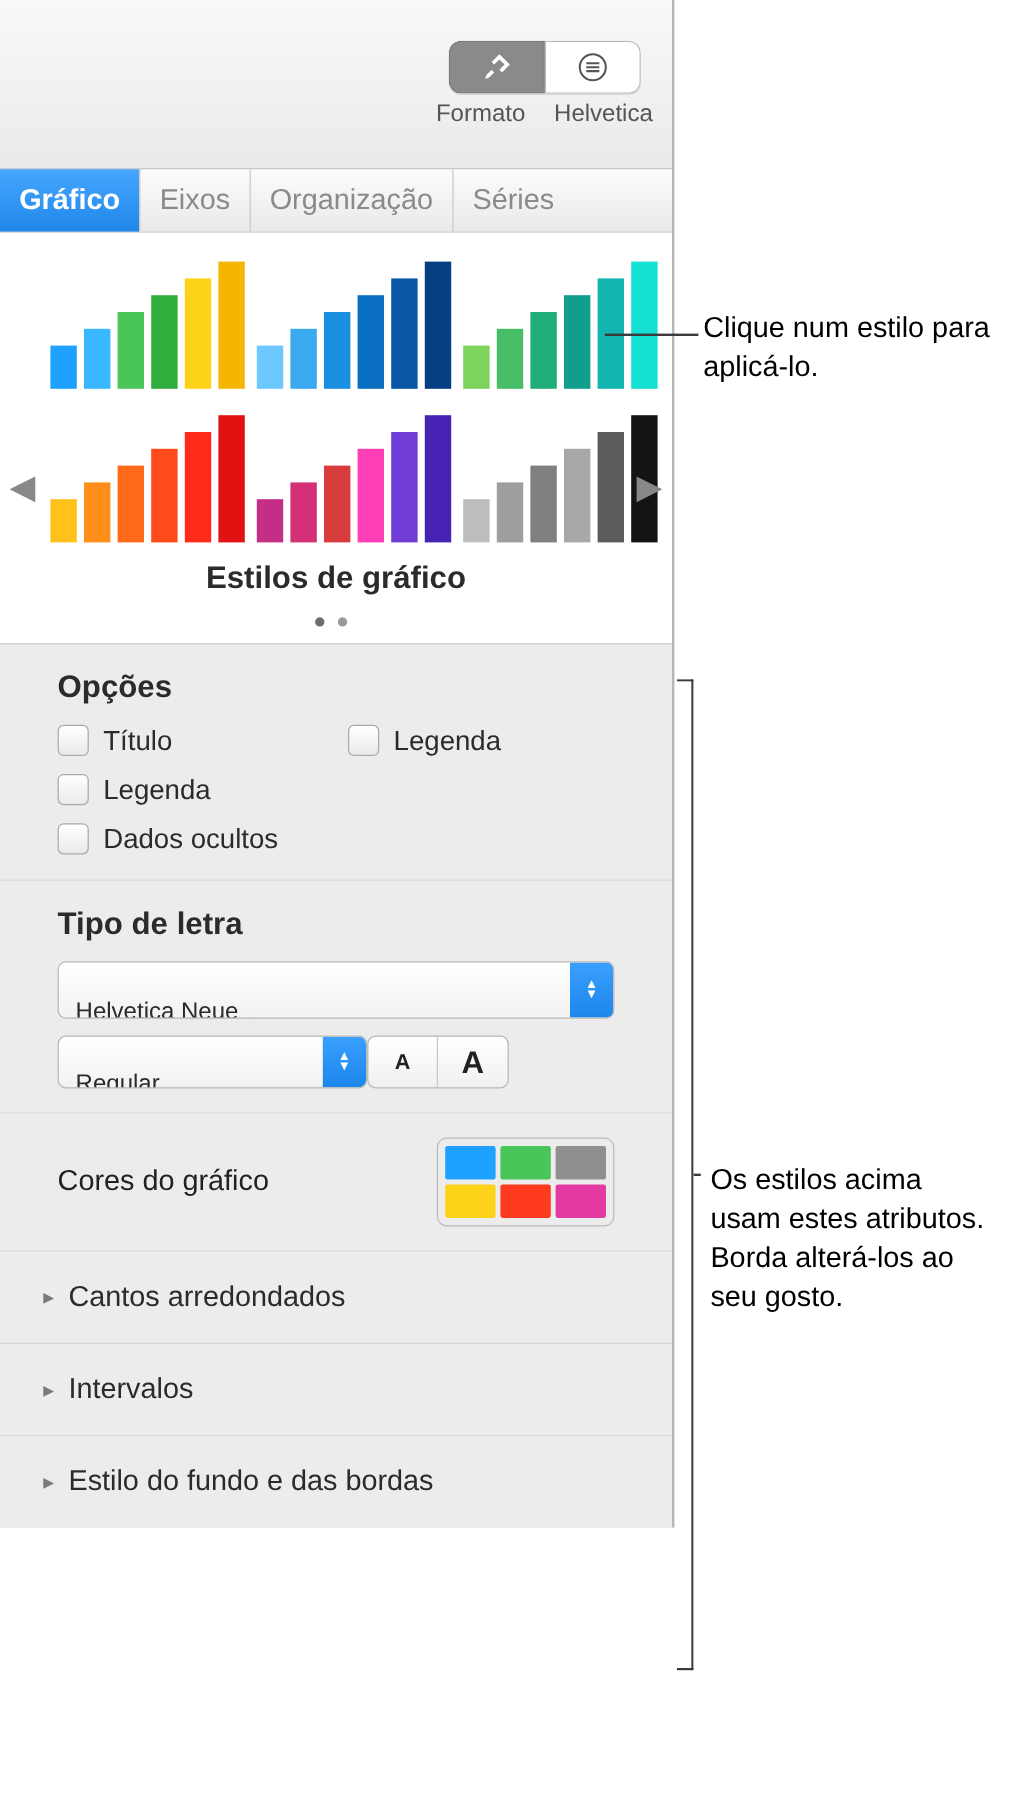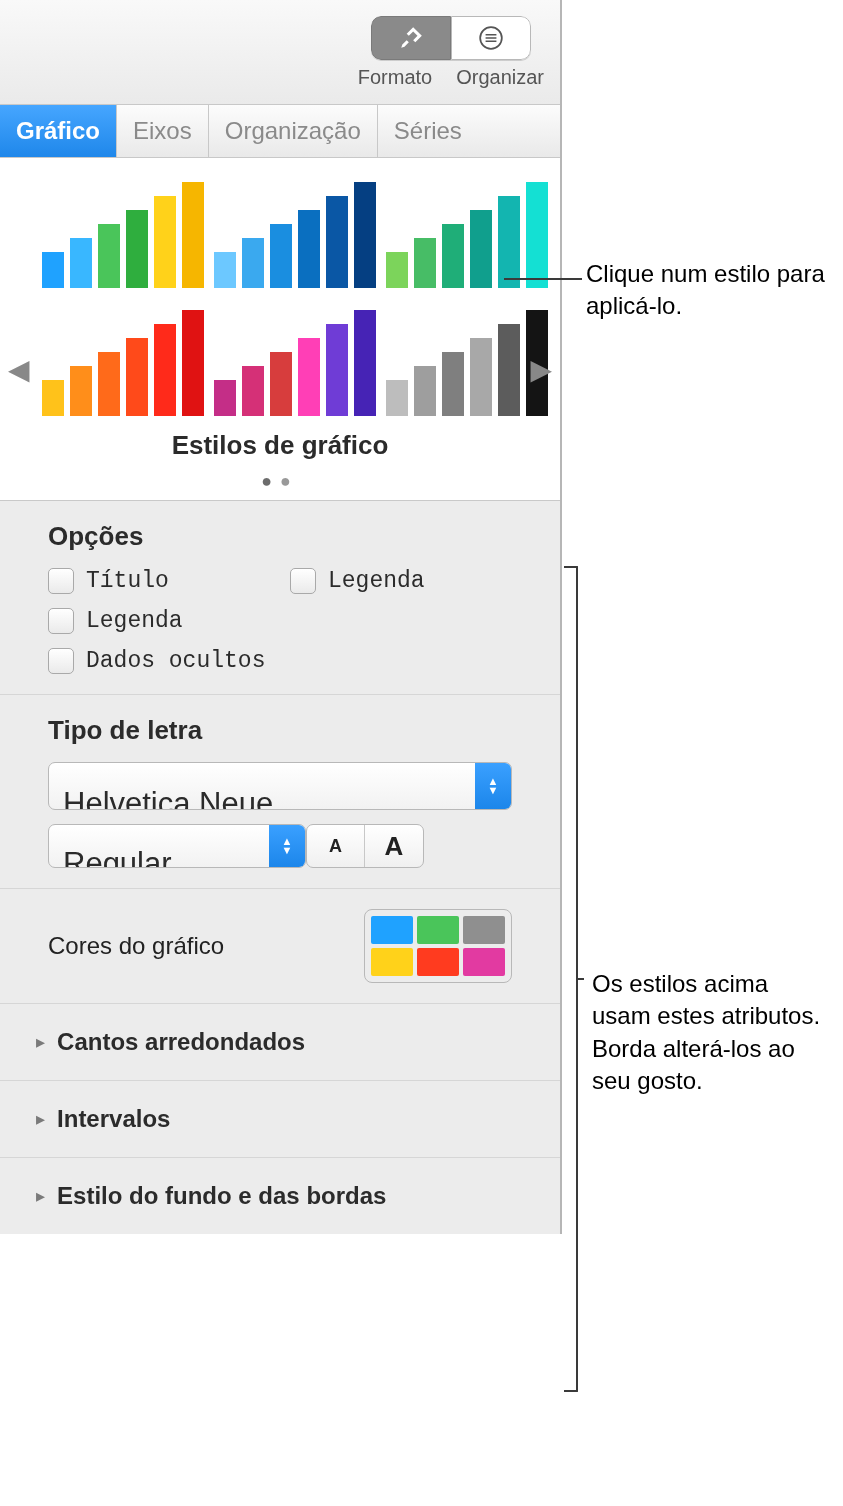--- a/index.html
+++ b/index.html
@@ -14,21 +14,21 @@
     color: #222;
   }
   .panel {
     width: 562px;
     border-right: 2px solid #b6b6b6;
     background: linear-gradient(#f9f9f9, #f2f2f2);
     position: relative;
   }
   
   .toolbar {
-    height: 104px;
+    height: 140px;
     background: linear-gradient(#f9f9f9, #eaeaea);
     display: flex;
     align-items: center;
     justify-content: flex-end;
     padding-right: 16px;
     gap: 0;
   }
   .seg {
     display: flex;
     border-radius: 10px;
@@ -80,34 +80,34 @@
   }
   .nav-arrow.left { left:8px; }
   .nav-arrow.right { right:8px; }
   .styles-title { text-align:center; font-weight:700; font-size:26px; margin-top:14px; color:#2b2b2b;}
   .dots { text-align:center; margin-top:10px; font-size:18px; color:#999; letter-spacing:8px;}
   .dots .active-dot { color:#6c6c6c; }
   
   .section { padding: 20px 48px; border-bottom: 1px solid #d6d6d6; background:#ececec;}
   .sec-head { font-weight:700; font-size:26px; margin-bottom:16px; color:#2b2b2b;}
   .opts { display:grid; grid-template-columns: 1fr 1fr; row-gap:14px; column-gap:20px;}
-  .chk { display:flex; align-items:center; gap:12px; font-size:23px; color:#2b2b2b;font-family:Liberation Mono, monospace;}
+  .chk { display:flex; align-items:flex-start; gap:12px; font-size:23px; color:#2b2b2b;}
   .chk-box {
     width:26px; height:26px; border:1px solid #a9a9a9; border-radius:5px;
     background: linear-gradient(#ffffff,#eaeaea);
     box-shadow: inset 0 1px 0 #fff;
   }
   
   .select {
     display:flex; align-items:center;
     border:1px solid #b8b8b8; border-radius:7px; overflow:hidden;
     background: linear-gradient(#ffffff,#f2f2f2);
     height:48px;
   }
-  .select .val { flex:1; padding:0 14px; font-size:31px; color:#2b2b2b;margin-top:36px;}
+  .select .val { flex:1; padding:0 14px; font-size:20px; color:#2b2b2b;margin-top:36px;}
   .select .stepper {
     width:36px; height:100%;
     background: linear-gradient(#3aa0ff,#1c86ea);
     display:flex; flex-direction:column; align-items:center; justify-content:center;
     color:#fff; font-size:11px; line-height:9px;
   }
   .font-row2 { display:flex; gap:0; margin-top:14px; align-items:center;}
   .font-row2 .select { flex:0 0 258px; height:44px;}
   .aA {
     display:flex; border:1px solid #b8b8b8; border-radius:7px; overflow:hidden;
@@ -120,21 +120,21 @@
   .colors-row { display:flex; align-items:center; justify-content:space-between;}
   .swatch-well {
     border:1px solid #b8b8b8; border-radius:8px; padding:6px; background:#ececec;
     display:grid; grid-template-columns: repeat(3,1fr); grid-template-rows: repeat(2,1fr);
     gap:4px; width:148px; height:74px;
   }
   .sw { border-radius:2px; }
   
   .disc { padding: 24px 36px; border-bottom:1px solid #d6d6d6; background:#ececec; display:flex; align-items:center; gap:12px;}
   .disc .tri { color:#7a7a7a; font-size:18px;}
-  .disc .lbl { font-weight:700; font-size:24px; color:#2b2b2b;}
+  .disc .lbl { font-weight:400; font-size:24px; color:#2b2b2b;}
   
   .callout {
     position:absolute;
     font-size:24px;
     color:#000;
     line-height:1.35;
   }
   .leader-h {
     position:absolute; height:2px; background:#3a3a3a;
   }
@@ -159,21 +159,21 @@
           </div>
           <div class="seg-btn inactive" style="border-radius:0 10px 10px 0;">
             <svg width="26" height="26" viewBox="0 0 24 24">
                 <circle cx="12" cy="12" r="10" fill="none" stroke="#555" stroke-width="1.6"></circle>
                 <path stroke="#555" stroke-width="1.6" d="M7 9h10M7 12h10M7 15h10"></path>
               </svg>
           </div>
         </div>
         <div style="display:flex; gap:24px;">
           <span class="seg-label">Formato</span>
-          <span class="seg-label">Organizar</span>
+          <span class="seg-label">Helvetica</span>
         </div>
       </div>
     </div>
   </div>
 
   <div class="tabs">
     <div class="tab active">Gráfico</div>
     <div class="tab">Eixos</div>
     <div class="tab">Organização</div>
     <div class="tab">Séries</div>

